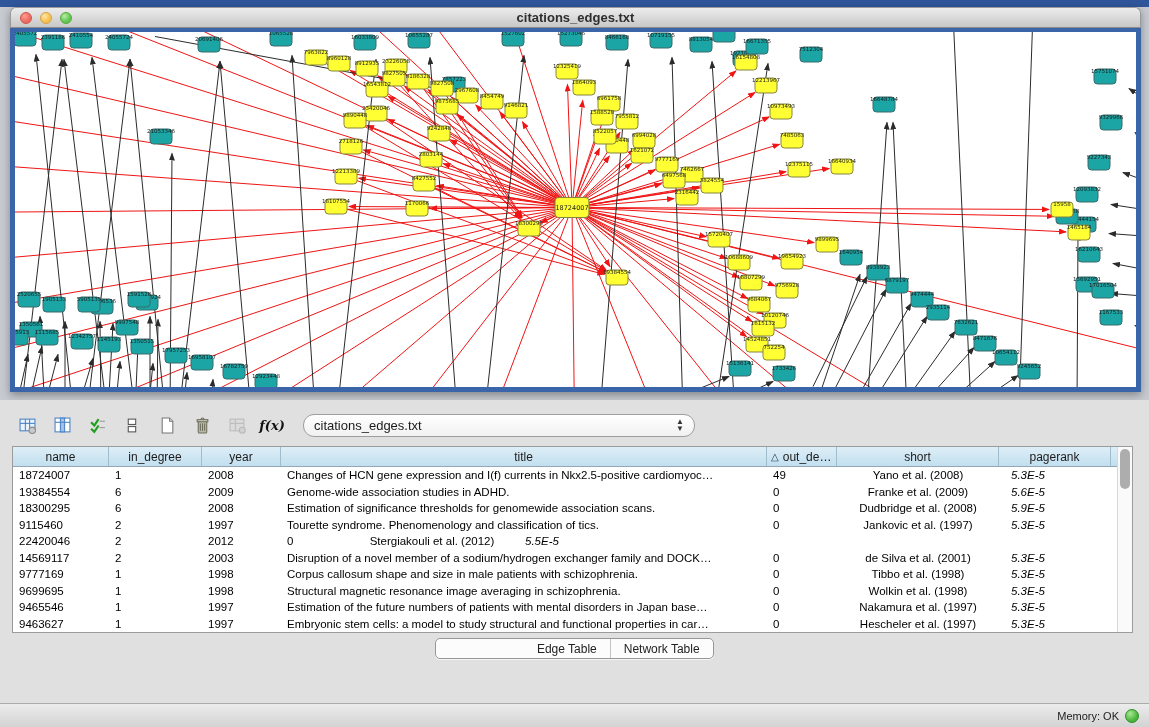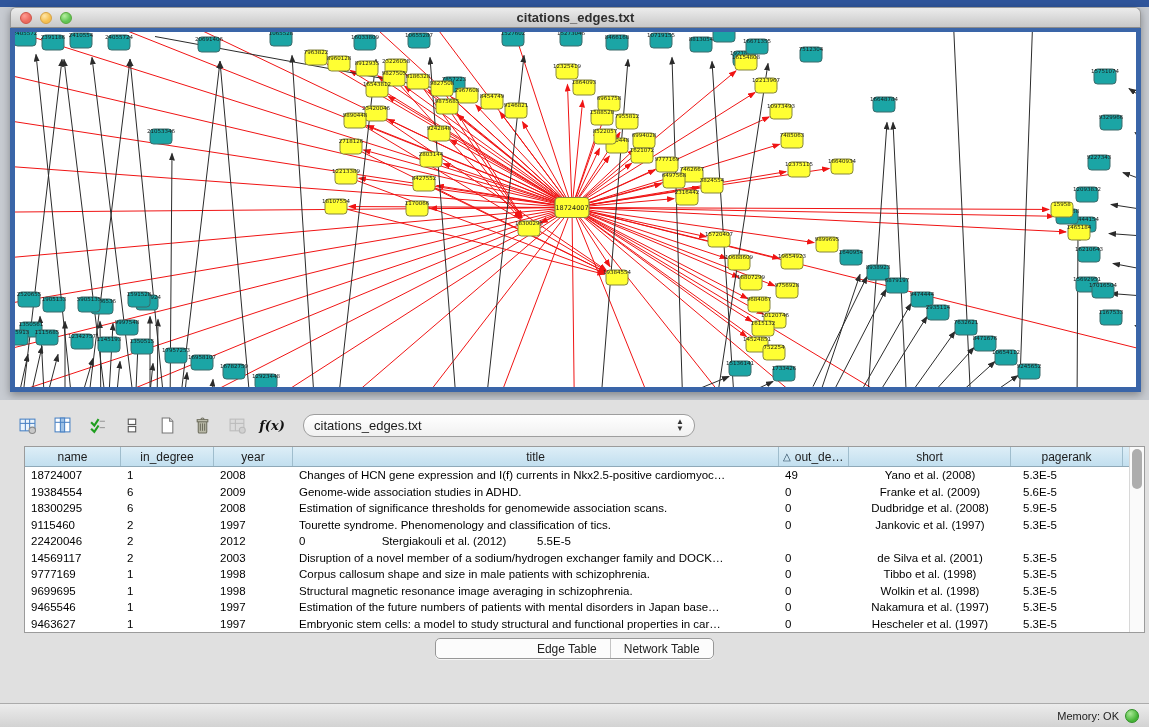--- a/index.html
+++ b/index.html
@@ -35,34 +35,34 @@
 
   .toolbar { display:flex; align-items:center; gap:7px; padding:6px 4px 8px 6px; }
   .tool-btn { width:28px; height:26px; display:flex; align-items:center; justify-content:center; border-radius:3px; }
   .tool-btn.disabled { opacity:.45; }
   .fx { font-family:"DejaVu Serif", serif; font-style:italic; font-weight:bold; font-size:13px; color:#111; }
   .combo { margin-left:10px; width:392px; height:23px; background:linear-gradient(#FFFFFF,#F1F1F1);
            border:1px solid #9E9E9E; border-radius:11px; display:flex; align-items:center; padding:0 10px; }
   .combo-label { flex:1; font-size:13px; color:#1B1B1B; }
   .combo-arrows { font-size:8px; color:#333; line-height:7px; display:flex; flex-direction:column; align-items:center; }
 
-  .grid-wrap { display:flex; margin-left:17px; width:1121px; border:1px solid #9B9B9B; background:#84cc16; height:187px; }
+  .grid-wrap { display:flex; margin-left:5px; width:1121px; border:1px solid #9B9B9B; background:#84cc16; height:187px; }
   .grid { width:1106px; }
   .grid-header { display:flex; height:20px; background:linear-gradient(#DDEEF7,#C2DFEF);
                  border-bottom:1px solid #8FA9B8; }
   .th { font-size:12px; color:#1C1C1C; display:flex; align-items:center; justify-content:center;
         border-right:1px solid #9FBDCD; height:100%; overflow:hidden; white-space:nowrap; }
   .th.sortcol { justify-content:flex-start; padding-left:4px; }
   .sort-glyph { font-size:10px; color:#24435A; margin-right:4px; }
   .tbody { }
   .tr { display:flex; height:16.5px; background:#FFF; }
   .td { font-size:11.5px; color:#000; line-height:16.5px; white-space:nowrap; overflow:hidden;
         padding-left:6px; }
   .td.center { text-align:center; padding-left:0; }
-  .td.pad12 { padding-left:12px; }
+  .td.pad12 { padding-left:12px;font-style:italic; }
   .vscroll { width:15px; background:#FAFAFA; border-left:1px solid #D8D8D8; position:relative; }
   .vthumb { position:absolute; top:2px; left:2px; width:10px; height:40px; background:#ADADAD; border-radius:6px; }
 
   .tabs-row { display:flex; justify-content:center; margin-top:5px; }
   .segmented { display:flex; border:1px solid #979797; border-radius:5px; overflow:hidden;
                background:#FCFCFC; height:21px; box-shadow:0 1px 0 rgba(255,255,255,.7); }
   .segment { font-size:12px; color:#222; padding:0 13px; display:flex; align-items:center; border-right:1px solid #C4C4C4; }
   .segment:last-child { border-right:none; }
   .segment.active { background:linear-gradient(#7E7E7E,#666666); color:#EFEFEF; border-right-color:#5E5E5E;margin-top:35px; }
 

